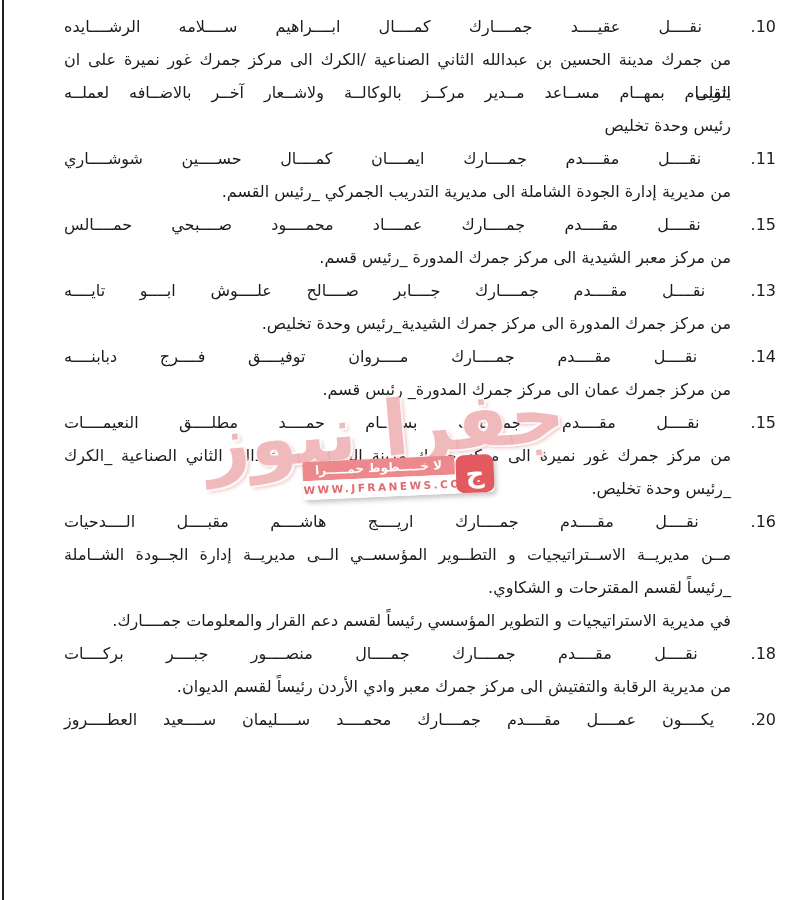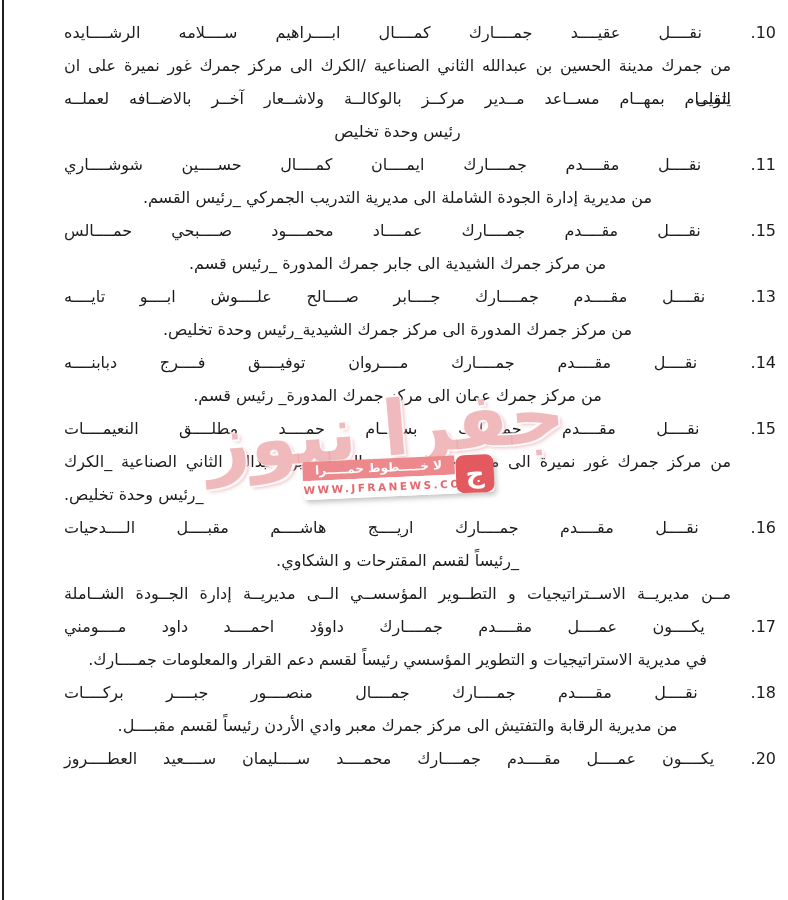--- a/index.html
+++ b/index.html
@@ -9,38 +9,38 @@
     position:relative;
     overflow:hidden;
     font-family:"DejaVu Sans","Liberation Sans",sans-serif;
     color:#1c1c1c;
   }
   .left-rule{
     position:absolute;left:2px;top:0;width:2px;height:900px;
     background:#1f1f1f;
   }
   .doc{
-    position:absolute;top:16px;right:12px;width:712px;
+    position:absolute;top:10px;right:12px;width:712px;
     direction:rtl;
   }
   .doc-item{margin:0;padding:0;}
   .doc-line{
     height:33px;line-height:33px;
     font-size:16px;
     white-space:nowrap;
     overflow:visible;
   }
   
   .doc-line.justify{
     white-space:normal;
     text-align:justify;
     text-align-last:justify;
   }
-  .doc-line.center{text-align:center;}
-  .doc-line.right{text-align:left;}
+  .doc-line.center{text-align:right;}
+  .doc-line.right{text-align:right;}
   .doc-line.cont{margin-right:45px;}
   .item-number{
     display:inline-block;
     width:36px;
     direction:rtl;
   }
   
   .wm-brand{
     position:absolute;
     left:285px;top:378px;
@@ -111,47 +111,46 @@
       <div class="doc-line justify cont">من جمرك مدينة الحسين بن عبدالله الثاني الصناعية /الكرك الى مركز جمرك غور نميرة على ان يتولى</div>
       <div class="doc-line justify cont">القيــام بمهــام مســاعد مــدير مركــز بالوكالــة ولاشــعار آخــر بالاضــافه لعملــه</div>
       <div class="doc-line center cont">رئيس وحدة تخليص</div>
     </div>
     <div class="doc-item">
       <div class="doc-line justify"><span class="item-number">11.</span> نقــــل مقــــدم جمــــارك ايمــــان كمــــال حســــين شوشــــاري</div>
       <div class="doc-line center cont">من مديرية إدارة الجودة الشاملة الى مديرية التدريب الجمركي _رئيس القسم.</div>
     </div>
     <div class="doc-item">
       <div class="doc-line justify"><span class="item-number">15.</span> نقــــل مقــــدم جمــــارك عمــــاد محمــــود صــــبحي حمــــالس</div>
-      <div class="doc-line center cont">من مركز جمرك الشيدية الى جابر جمرك المدورة _رئيس قسم.</div>
+      <div class="doc-line center cont">من مركز معبر الشيدية الى مركز جمرك المدورة _رئيس قسم.</div>
     </div>
     <div class="doc-item">
       <div class="doc-line justify"><span class="item-number">13.</span> نقــــل مقــــدم جمــــارك جــــابر صــــالح علــــوش ابــــو تايــــه</div>
       <div class="doc-line center cont">من مركز جمرك المدورة الى مركز جمرك الشيدية_رئيس وحدة تخليص.</div>
     </div>
     <div class="doc-item">
       <div class="doc-line justify"><span class="item-number">14.</span> نقــــل مقــــدم جمــــارك مــــروان توفيــــق فــــرج دبابنــــه</div>
       <div class="doc-line center cont">من مركز جمرك عمان الى مركز جمرك المدورة_ رئيس قسم.</div>
     </div>
     <div class="doc-item">
       <div class="doc-line justify"><span class="item-number">15.</span> نقــــل مقــــدم جمــــارك بســــام حمــــد مطلــــق النعيمــــات</div>
       <div class="doc-line justify cont">من مركز جمرك غور نميرة الى مركز جمرك مدينة الحسين بن عبدالله الثاني الصناعية _الكرك</div>
       <div class="doc-line right cont">_رئيس وحدة تخليص.</div>
     </div>
     <div class="doc-item">
       <div class="doc-line justify"><span class="item-number">16.</span> نقــــل مقــــدم جمــــارك اريــــج هاشــــم مقبــــل الــــدحيات</div>
+      <div class="doc-line justify cont">مــن مديريــة الاســتراتيجيات و التطــوير المؤسســي الــى مديريــة إدارة الجــودة الشــاملة</div>
       <div class="doc-line center cont">_رئيساً لقسم المقترحات و الشكاوي.</div>
-      <div class="doc-line justify cont">مــن مديريــة الاســتراتيجيات و التطــوير المؤسســي الــى مديريــة إدارة الجــودة الشــاملة</div>
     </div>
     <div class="doc-item">
-      <div class="doc-line justify"><span class="item-number">17.</span> يكــــون عمــــل مقــــدم جمــــارك داوؤد احمــــد داود مــــومني</div>
       <div class="doc-line center cont">في مديرية الاستراتيجيات و التطوير المؤسسي رئيساً لقسم دعم القرار والمعلومات جمــــارك.</div>
     </div>
     <div class="doc-item">
       <div class="doc-line justify"><span class="item-number">18.</span> نقــــل مقــــدم جمــــارك جمــــال منصــــور جبــــر بركــــات</div>
-      <div class="doc-line center cont">من مديرية الرقابة والتفتيش الى مركز جمرك معبر وادي الأردن رئيساً لقسم مقبــــل.</div>
+      <div class="doc-line center cont">من مديرية الرقابة والتفتيش الى مركز جمرك معبر وادي الأردن رئيساً لقسم الديوان.</div>
     </div>
     <div class="doc-item">
       <div class="doc-line justify"><span class="item-number">20.</span> يكــــون عمــــل مقــــدم جمــــارك محمــــد ســــليمان ســــعيد العطــــروز</div>
     </div>
   </div>
 
 <div class="wm-brand">جفرا نيوز</div>
 
 <div class="wm-banner">
   <div class="wm-bands">

